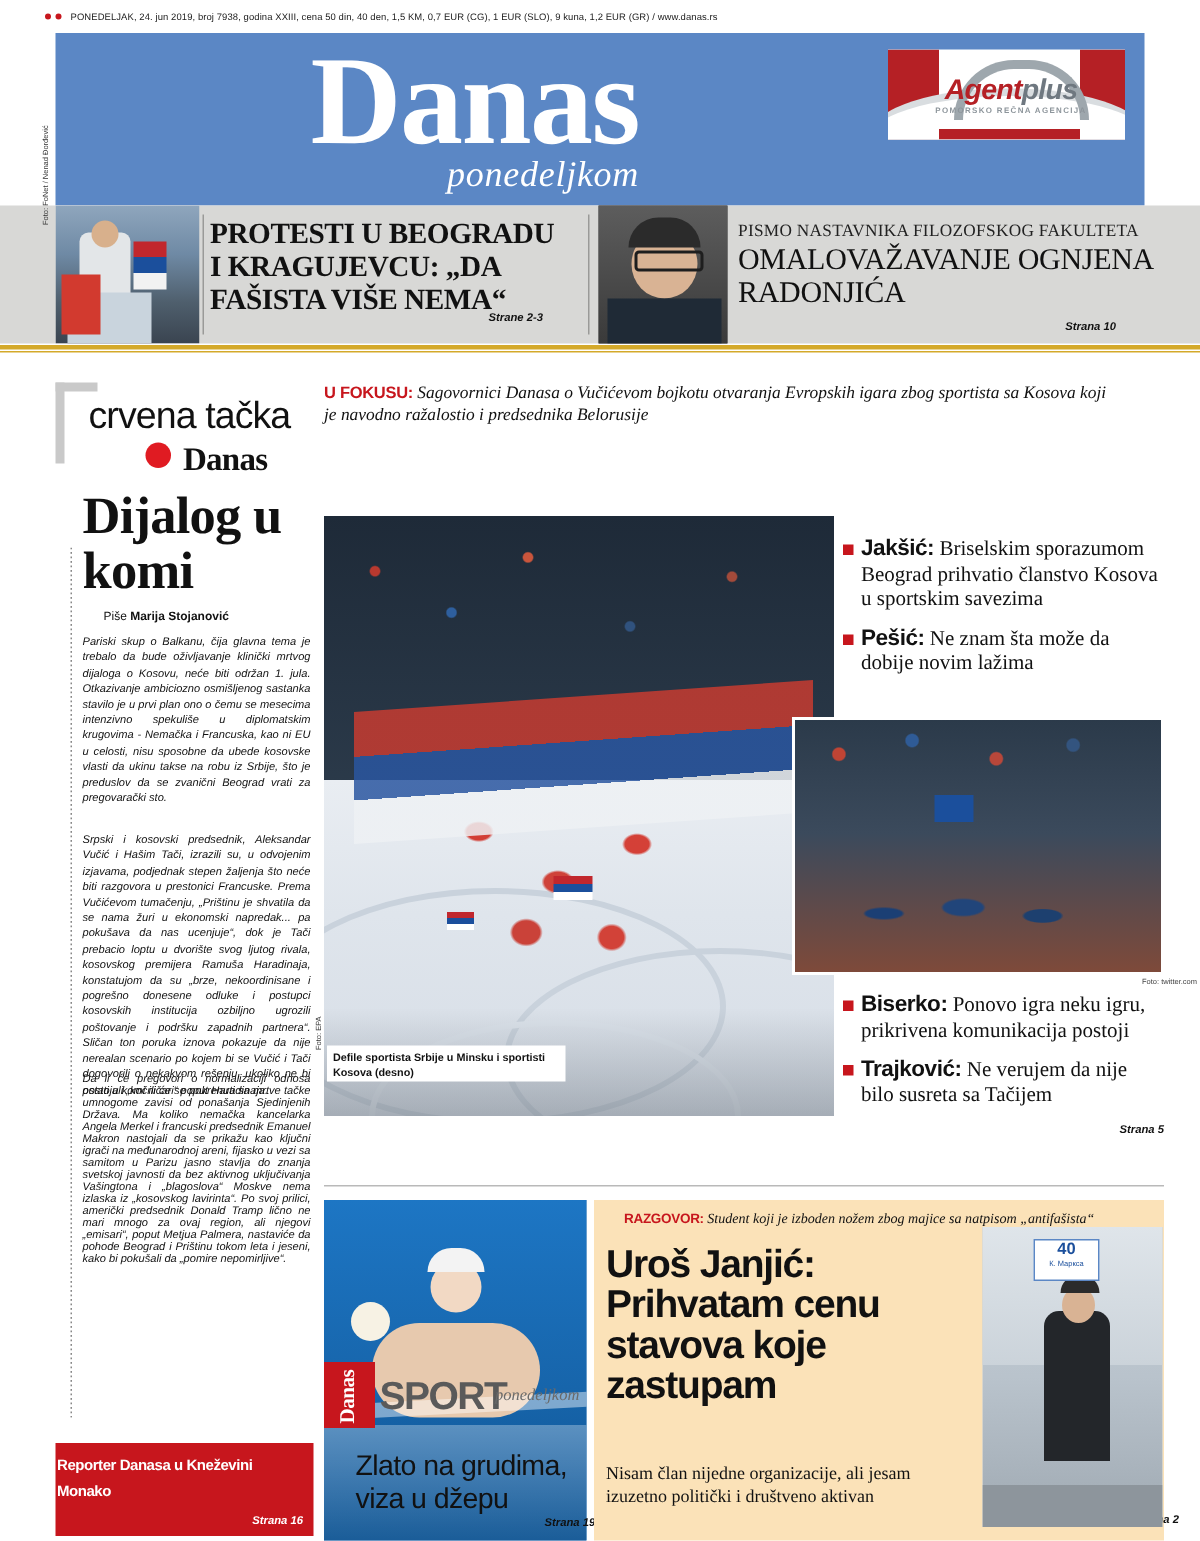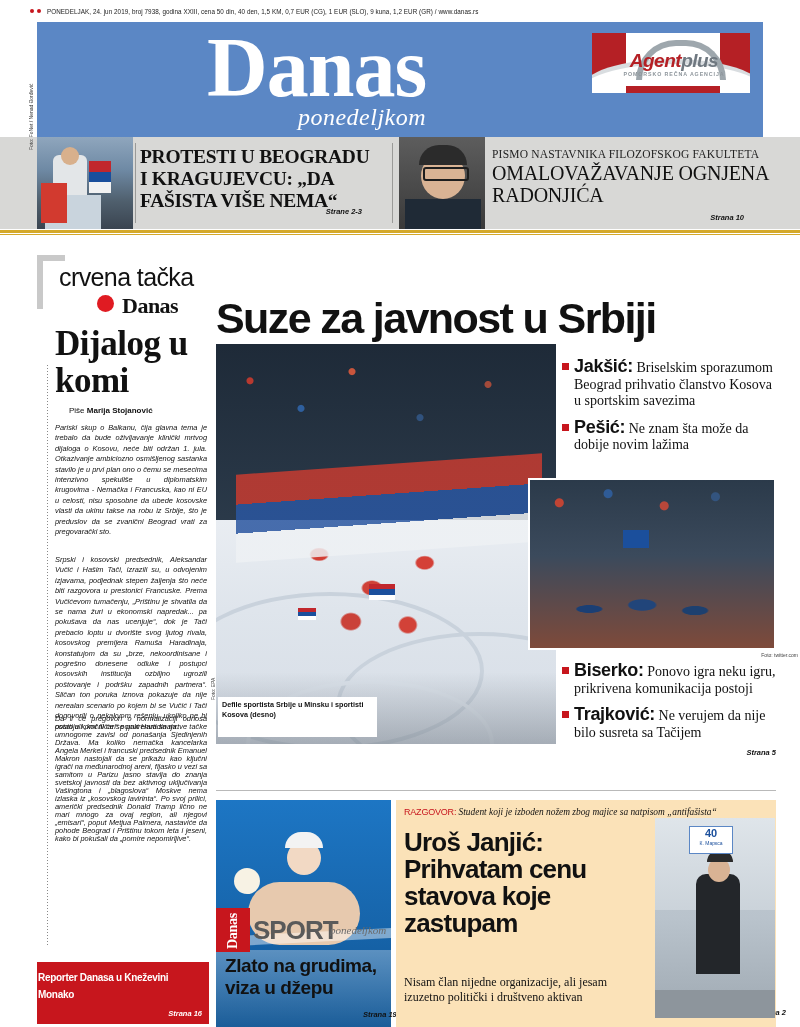--- a/index.html
+++ b/index.html
@@ -157,67 +157,67 @@
     font-weight:bold;font-size:43px;line-height:44px;color:#111;letter-spacing:-1.6px;
   }
 
   
   .mainphoto{position:absolute;left:216px;top:344px;width:340px;height:400px;overflow:hidden;background:#123;}
   .photo-credit-v{
     position:absolute;left:210px;top:700px;font-size:5px;color:#333;
     transform:rotate(-90deg);transform-origin:left top;white-space:nowrap;
   }
   .mp-caption{
-    position:absolute;left:218px;top:697px;background:#fff;padding:3px 5px 18px 4px;
+    position:absolute;left:218px;top:697px;background:#fff;padding:3px 5px 2px 4px;
     font-size:7.2px;line-height:9.6px;font-weight:bold;color:#111;max-width:150px;
   }
   .inset{position:absolute;left:528px;top:478px;width:248px;height:172px;overflow:hidden;background:#203040;border:2px solid #fff;box-sizing:border-box;}
   .inset-credit{position:absolute;right:2px;top:652px;font-size:5px;color:#444;}
 
   
   .quotes{position:absolute;left:562px;top:358px;width:214px;}
   .quotes2{position:absolute;left:562px;top:662px;width:214px;}
   .q{
     display:flex;gap:5px;margin-bottom:9px;
     font-family:"Liberation Serif",serif;font-size:14px;line-height:16.5px;color:#111;
   }
   .q .bullet{flex:0 0 auto;width:7px;height:7px;background:#c7161d;margin-top:5px;}
-  .q .qt b{font-family:"Liberation Sans",sans-serif;font-size:18px;font-weight:bold;letter-spacing:-.3px;}
+  .q .qt b{font-family:"Liberation Sans",sans-serif;font-size:15px;font-weight:bold;letter-spacing:-.3px;}
   .q5{position:absolute;right:0;top:86px;}
 
   
   .bottomrule{position:absolute;left:216px;top:790px;width:560px;height:1px;background:#b9b9b9;}
   .bphoto{position:absolute;left:216px;top:800px;width:175px;height:227px;overflow:hidden;background:#0c5ea8;}
   .sportlogo{position:absolute;left:216px;top:908px;width:34px;height:44px;background:#c7161d;}
   .sportlogo span{
     display:block;color:#fff;font-family:"Liberation Serif",serif;font-weight:bold;
     font-size:14px;transform:rotate(-90deg);margin-top:16px;letter-spacing:-.3px;
   }
   .sportword{
     position:absolute;left:253px;top:915px;font-weight:bold;font-size:26px;
     color:#5a5a5a;letter-spacing:-1px;
   }
   .sportsub{
     position:absolute;left:330px;top:924px;font-family:"Liberation Serif",serif;
     font-style:italic;font-size:11px;color:#6a6a6a;
   }
   .sporthead{
-    position:absolute;left:225px;top:955px;width:160px;margin:0;
-    font-size:19px;line-height:22px;color:#111;font-weight:bold;letter-spacing:-.4px;
+    position:absolute;left:225px;top:955px;width:160px;margin:12px;
+    font-size:19px;line-height:22px;color:#111;font-weight:normal;letter-spacing:-.4px;
   }
   .sport-strane{position:absolute;left:363px;top:1010px;}
 
   .tancard{position:absolute;left:396px;top:800px;width:380px;height:227px;background:#fbe2b8;}
   .tankicker{
     position:absolute;left:404px;top:806px;width:362px;
     font-family:"Liberation Serif",serif;font-style:italic;font-size:9.4px;line-height:12px;color:#111;
   }
   .tankicker .razgovor{
-    font-family:"Liberation Sans",sans-serif;font-style:normal;font-weight:normal;
-    color:#c7161d;font-size:9px;letter-spacing:-.2px;
+    font-family:"Liberation Sans",sans-serif;font-style:normal;font-weight:bold;
+    color:#c7161d;font-size:9px;letter-spacing:-.2px;margin-left:12px;
   }
   .tanhead{
     position:absolute;left:404px;top:829px;width:250px;margin:0;
     font-weight:bold;font-size:26px;line-height:27px;color:#111;letter-spacing:-.8px;
   }
   .tandeck{
     position:absolute;left:404px;top:975px;width:230px;margin:0;
     font-family:"Liberation Serif",serif;font-size:12px;line-height:15px;color:#111;
   }
   .tan-strane{position:absolute;right:12px;bottom:8px;}
@@ -339,22 +339,27 @@
     <p class="body1">Srpski i kosovski predsednik, Aleksandar Vučić i Hašim Tači, izrazili su, u odvojenim izjavama, podjednak stepen žaljenja što neće biti razgovora u prestonici Francuske. Prema Vučićevom tumačenju, „Prištinu je shvatila da se nama žuri u ekonomski napredak... pa pokušava da nas ucenjuje“, dok je Tači prebacio loptu u dvorište svog ljutog rivala, kosovskog premijera Ramuša Haradinaja, konstatujom da su „brze, nekoordinisane i pogrešno donesene odluke i postupci kosovskih institucija ozbiljno ugrozili poštovanje i podršku zapadnih partnera“. Sličan ton poruka iznova pokazuje da nije nerealan scenario po kojem bi se Vučić i Tači dogovorili o nekakvom rešenju, ukoliko ne bi postojali „kočničari“ poput Haradinaja.</p>
     <p class="body2">Da li će pregovori o normalizaciji odnosa ostati u komi ili će se pokrenuti sa mrtve tačke umnogome zavisi od ponašanja Sjedinjenih Država. Ma koliko nemačka kancelarka Angela Merkel i francuski predsednik Emanuel Makron nastojali da se prikažu kao ključni igrači na međunarodnoj areni, fijasko u vezi sa samitom u Parizu jasno stavlja do znanja svetskoj javnosti da bez aktivnog uključivanja Vašingtona i „blagoslova“ Moskve nema izlaska iz „kosovskog lavirinta“. Po svoj prilici, američki predsednik Donald Tramp lično ne mari mnogo za ovaj region, ali njegovi „emisari“, poput Metjua Palmera, nastaviće da pohode Beograd i Prištinu tokom leta i jeseni, kako bi pokušali da „pomire nepomirljive“.</p>
     <div class="dotrule"></div>
   </div>
 
   <div class="promo">
     <h3>Reporter Danasa u Kneževini Monako</h3>
     <span class="strane">Strana 16</span>
   </div>
 
-
-  <h1 class="mainhead">Suze za javnost u Srbiji</h1>
+  <div class="focus">
+    <div class="kick-line">
+      <span class="u-fokusu">U FOKUSU:</span>
+      <span>Sagovornici Danasa o Vučićevom bojkotu otvaranja Evropskih igara zbog sportista sa Kosova koji je navodno ražalostio i predsednika Belorusije</span>
+    </div>
+  </div>
+
 
   <div class="mainphoto">
     <div class="crowd"></div>
     <div class="arena-floor"></div>
     <div class="ring" style="left:-40px;top:62%;width:300px;height:150px;"></div>
     <div class="ring" style="left:120px;top:72%;width:280px;height:140px;"></div>
     <div class="ring" style="left:30px;top:84%;width:240px;height:120px;border-color:#dbe2ea;"></div>
     <div class="athletes"></div>
     <div style="position:absolute;left:6%;top:30%;width:90%;height:22%;background:linear-gradient(180deg,#c73b30 0 34%,#2a56a0 34% 67%,#eef1f4 67%);opacity:.85;transform:skewY(-4deg);"></div>
     <div class="flag" style="left:45%;top:60%;"></div>

